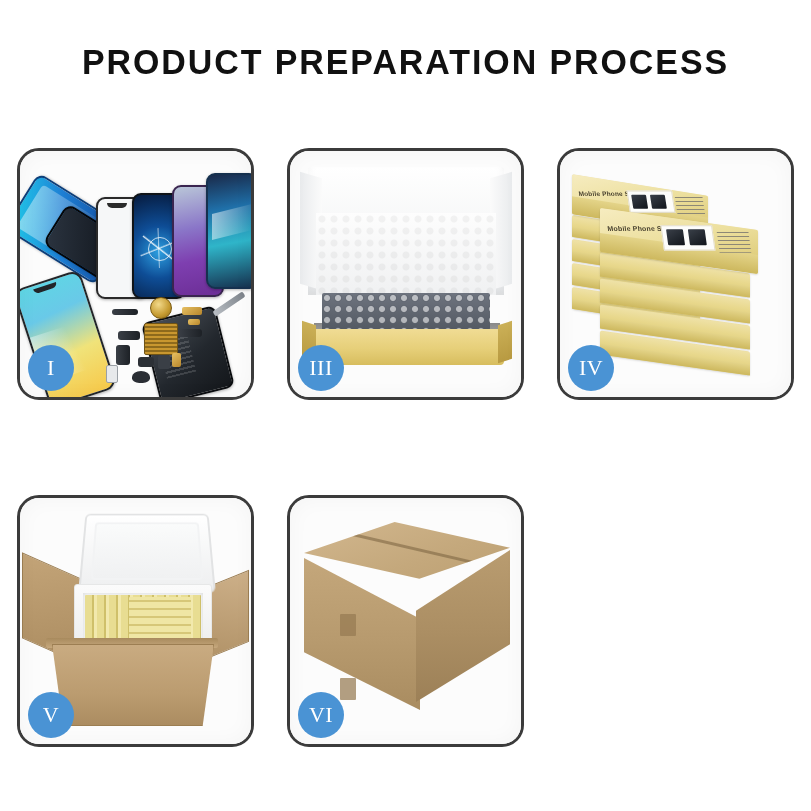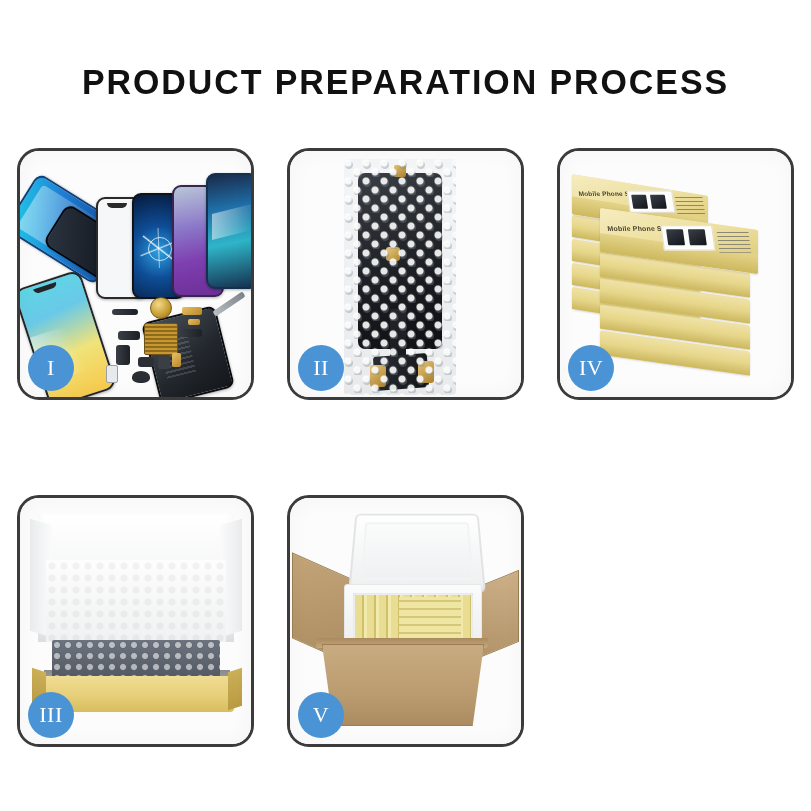--- a/index.html
+++ b/index.html
@@ -11,21 +11,21 @@
     width: 811px;
     height: 811px;
     font-family: "Liberation Sans", sans-serif;
     overflow: hidden;
     position: relative;
   }
 
   
   .header {
     width: 811px;
-    padding-top: 62px;
+    padding-top: 42px;
     text-align: center;
   }
   .page-title {
     font-family: "Liberation Sans", sans-serif;
     font-size: 35px;
     font-weight: bold;
     color: #111111;
     letter-spacing: 2.0px;
     line-height: 40px;
     margin: 0;
@@ -491,36 +491,31 @@
       <div class="part" style="left:138px;top:204px;width:12px;height:14px;background:#3a3f46;"></div>
       <div class="part" style="left:112px;top:220px;width:18px;height:12px;border-radius:50% 50% 40% 40%;background:#2a2e34;"></div>
       <div class="part gold" style="left:152px;top:202px;width:9px;height:14px;"></div>
       <div class="part" style="left:86px;top:214px;width:10px;height:16px;background:#e7e9eb;border:1px solid #9aa0a6;"></div>
       <div class="tweezer"></div>
     </div>
     <div class="panel-shadow"></div>
     <div class="badge">I</div>
   </div>
 
+
   <div class="panel">
     <div class="panel-stage">
-      <div class="bw-wrap">
-        <div class="bw-screen"></div>
-        <div class="bw-flex"></div>
-        <div class="bw-flex2"></div>
-        <div class="bw-gold1"></div>
-        <div class="bw-gold2"></div>
-        <div class="bw-gold3"></div>
-        <div class="bw-gold4"></div>
-        <div class="bubbles-shade"></div>
-        <div class="bubbles"></div>
-      </div>
+      <div class="mb-lid"></div>
+      <div class="mb-foam"></div>
+      <div class="mb-inneredge"></div>
+      <div class="mb-bubbleblock"></div>
+      <div class="mb-body"></div>
     </div>
     <div class="panel-shadow"></div>
-    <div class="badge">II</div>
+    <div class="badge">III</div>
   </div>
 
   <div class="panel">
     <div class="panel-stage">
       <div class="stack">
 
         <div class="gbox" style="left:6px;top:132px;width:128px;height:22px;transform:skewY(9deg);">
             <span class="side"></span>
           </div>
         <div class="gbox" style="left:6px;top:108px;width:128px;height:22px;transform:skewY(9deg);">
@@ -565,45 +560,47 @@
             <span class="sticker-img" style="left:4px;top:3px;width:17px;height:16px;"></span>
             <span class="sticker-img" style="left:26px;top:3px;width:17px;height:16px;"></span>
           </span>
           <span class="sticker-lines" style="left:118px;top:5px;width:32px;height:21px;transform:rotate(-8deg);"></span>
         </div>
 
       </div>
     </div>
     <div class="panel-shadow"></div>
     <div class="badge">IV</div>
-  </div>
-
-  <div class="panel">
-    <div class="panel-stage">
-      <div class="mb-lid"></div>
-      <div class="mb-foam"></div>
-      <div class="mb-inneredge"></div>
-      <div class="mb-bubbleblock"></div>
-      <div class="mb-body"></div>
-    </div>
-    <div class="panel-shadow"></div>
-    <div class="badge">III</div>
   </div>
 
   <div class="panel">
     <div class="panel-stage">
       <div class="ct-flapL"></div>
       <div class="ct-flapR"></div>
       <div class="foam-lid"></div>
       <div class="foam-box">
         <div class="foam-inner"></div>
         <div class="gold-slabs"></div>
         <div class="gold-slabs2"></div>
       </div>
       <div class="ct-rim"></div>
       <div class="ct-front"></div>
     </div>
     <div class="panel-shadow"></div>
     <div class="badge">V</div>
   </div>
 
+  <div class="panel">
+    <div class="panel-stage">
+      <div class="sc">
+        <div class="sc-top"></div>
+        <div class="sc-seam"></div>
+        <div class="sc-left"></div>
+        <div class="sc-right"></div>
+        <div class="sc-tape" style="left:36px;top:92px;width:16px;height:22px;"></div>
+        <div class="sc-tape" style="left:36px;top:156px;width:16px;height:22px;"></div>
+      </div>
+    </div>
+    <div class="panel-shadow"></div>
+    <div class="badge">VI</div>
+  </div>
 
 </div>
 
 </body></html>

